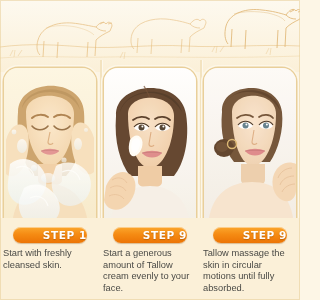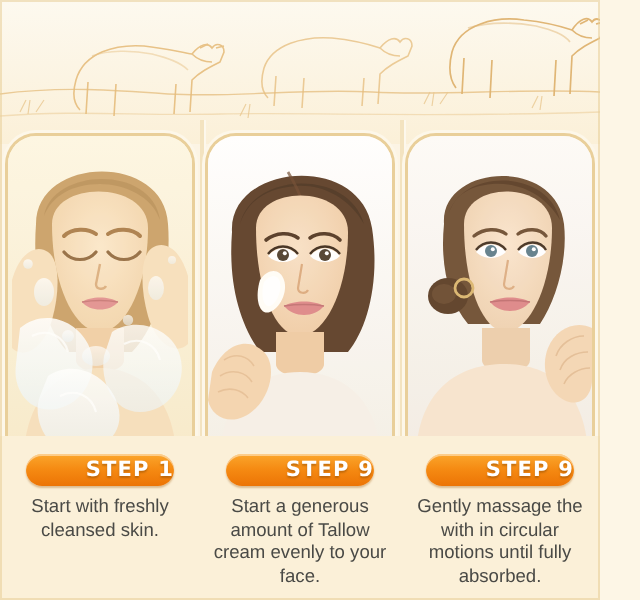--- a/index.html
+++ b/index.html
@@ -36,21 +36,21 @@
        background:#fbf0d8;}
   .badge{position:absolute;left:50%;transform:translateX(-50%);top:9px;
          width:74px;height:16px;border-radius:9px;
          background:linear-gradient(180deg,#fba62c 0%,#f58a12 48%,#ec7405 100%);
          box-shadow:inset 0 1px 0 rgba(255,255,255,.45),0 1px 1px rgba(160,90,10,.35);
          color:#ffffff;font-size:10.5px;font-weight:bold;letter-spacing:.6px;
          line-height:16px;text-align:right;
          font-family:"DejaVu Sans",sans-serif;
          text-shadow:0 1px 1px rgba(150,80,5,.55);}
   .captext{position:absolute;left:3px;right:3px;top:30px;
-           text-align:center;font-size:9.3px;line-height:11.6px;
+           font-size:9.3px;line-height:11.6px;
            color:#4a4a46;font-family:"Liberation Sans",sans-serif;}
 
   .edge{position:absolute;left:0;top:0;width:300px;height:300px;pointer-events:none;
         box-shadow:inset 0 0 0 1px rgba(231,205,152,.55);}
 </style>
 </head>
 <body>
 
 <div class="poster">
 
@@ -274,20 +274,20 @@
           <g stroke="#e0b88d" stroke-width=".8" fill="none" opacity=".85">
             <path d="M88 100 C82 100,76 104,74 110"></path>
             <path d="M90 108 C84 108,78 111,76 117"></path>
             <path d="M91 116 C86 116,80 119,78 124"></path>
           </g>
           <rect width="92" height="158" fill="#fff8ee" opacity=".08"></rect>
         </svg>
       </div>
       <div class="cap">
         <div class="badge">STEP 9</div>
-        <div class="captext">Gently massage the with in circular motions until fully absorbed.</div>
+        <div class="captext">Tallow massage the skin in circular motions until fully absorbed.</div>
       </div>
     </div>
 
   </div>
 
   <div class="edge"></div>
 </div>
 
 </body></html>

